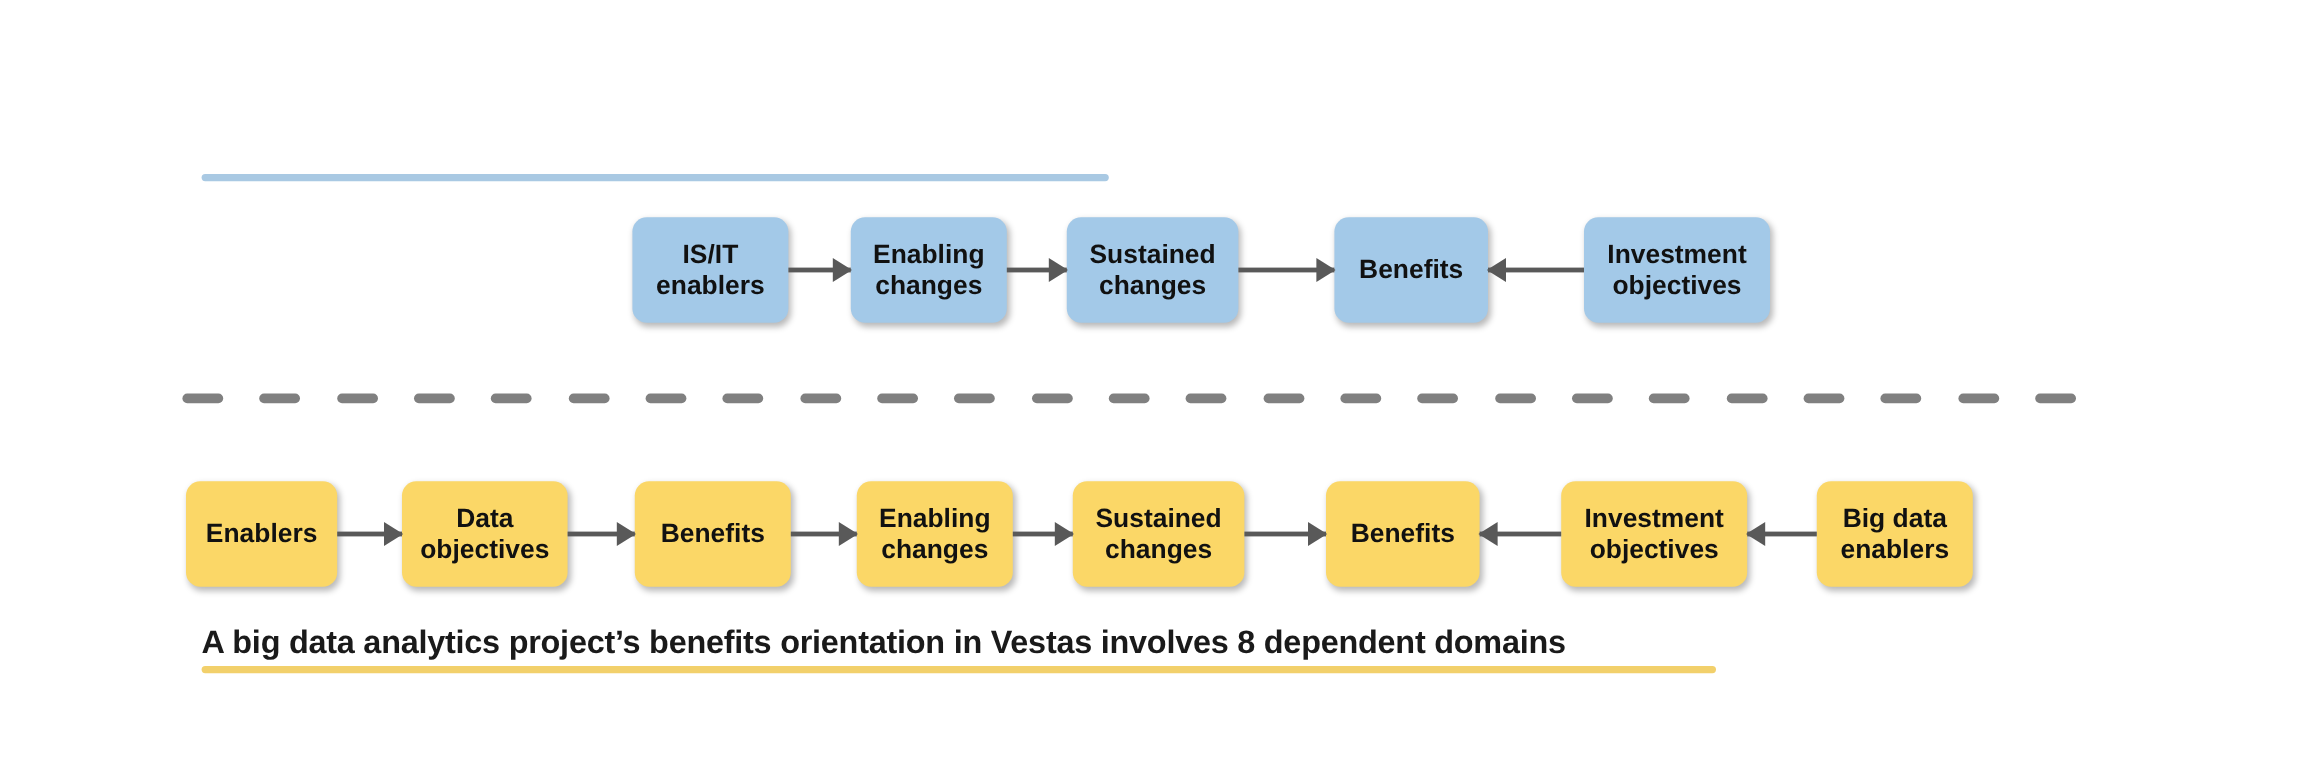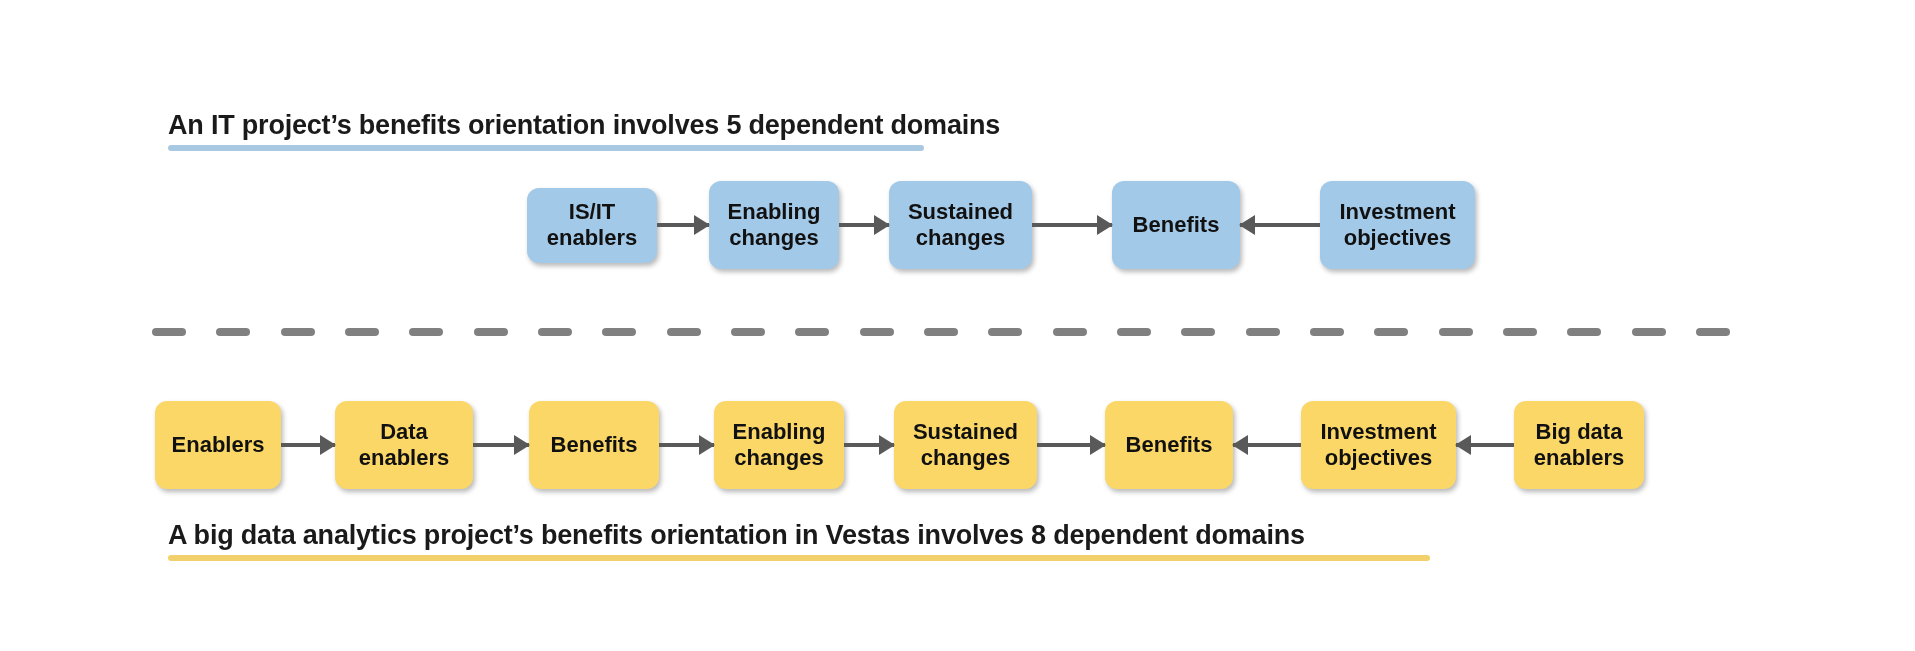--- a/index.html
+++ b/index.html
@@ -154,27 +154,24 @@
     width: 34px;
     background: #808080;
     border-radius: 4px;
   }
 </style>
 </head>
 <body>
 
 <div class="canvas">
 
-  <div class="section-title" id="title-top">
-    <span class="title-text">An IT project’s benefits orientation involves 5 dependent domains</span>
-  </div>
   <div class="title-underline" id="underline-top"></div>
 
   <div class="flow-row" id="flow-blue">
-      <div class="node blue" style="width: 130px; height: 75px; text-align: center;">
+      <div class="node blue" style="width: 130px; height: 88px; text-align: center;">
         <span class="label">IS/IT
 enablers</span>
       </div>
       <div class="arrow right" style="width: 52px;">
         <div class="shaft">
           <div class="head"></div>
         </div>
       </div>
       <div class="node blue" style="width: 130px; height: 88px;">
         <span class="label">Enabling
@@ -240,21 +237,21 @@
       <div class="node yellow" style="width: 126px; height: 88px;">
         <span class="label">Enablers</span>
       </div>
       <div class="arrow right" style="width: 54px;">
         <div class="shaft">
           <div class="head"></div>
         </div>
       </div>
       <div class="node yellow" style="width: 138px; height: 88px;">
         <span class="label">Data
-enablers</span>
+objectives</span>
       </div>
       <div class="arrow right" style="width: 56px;">
         <div class="shaft">
           <div class="head"></div>
         </div>
       </div>
       <div class="node yellow" style="width: 130px; height: 88px;">
         <span class="label">Benefits</span>
       </div>
       <div class="arrow right" style="width: 55px;">

